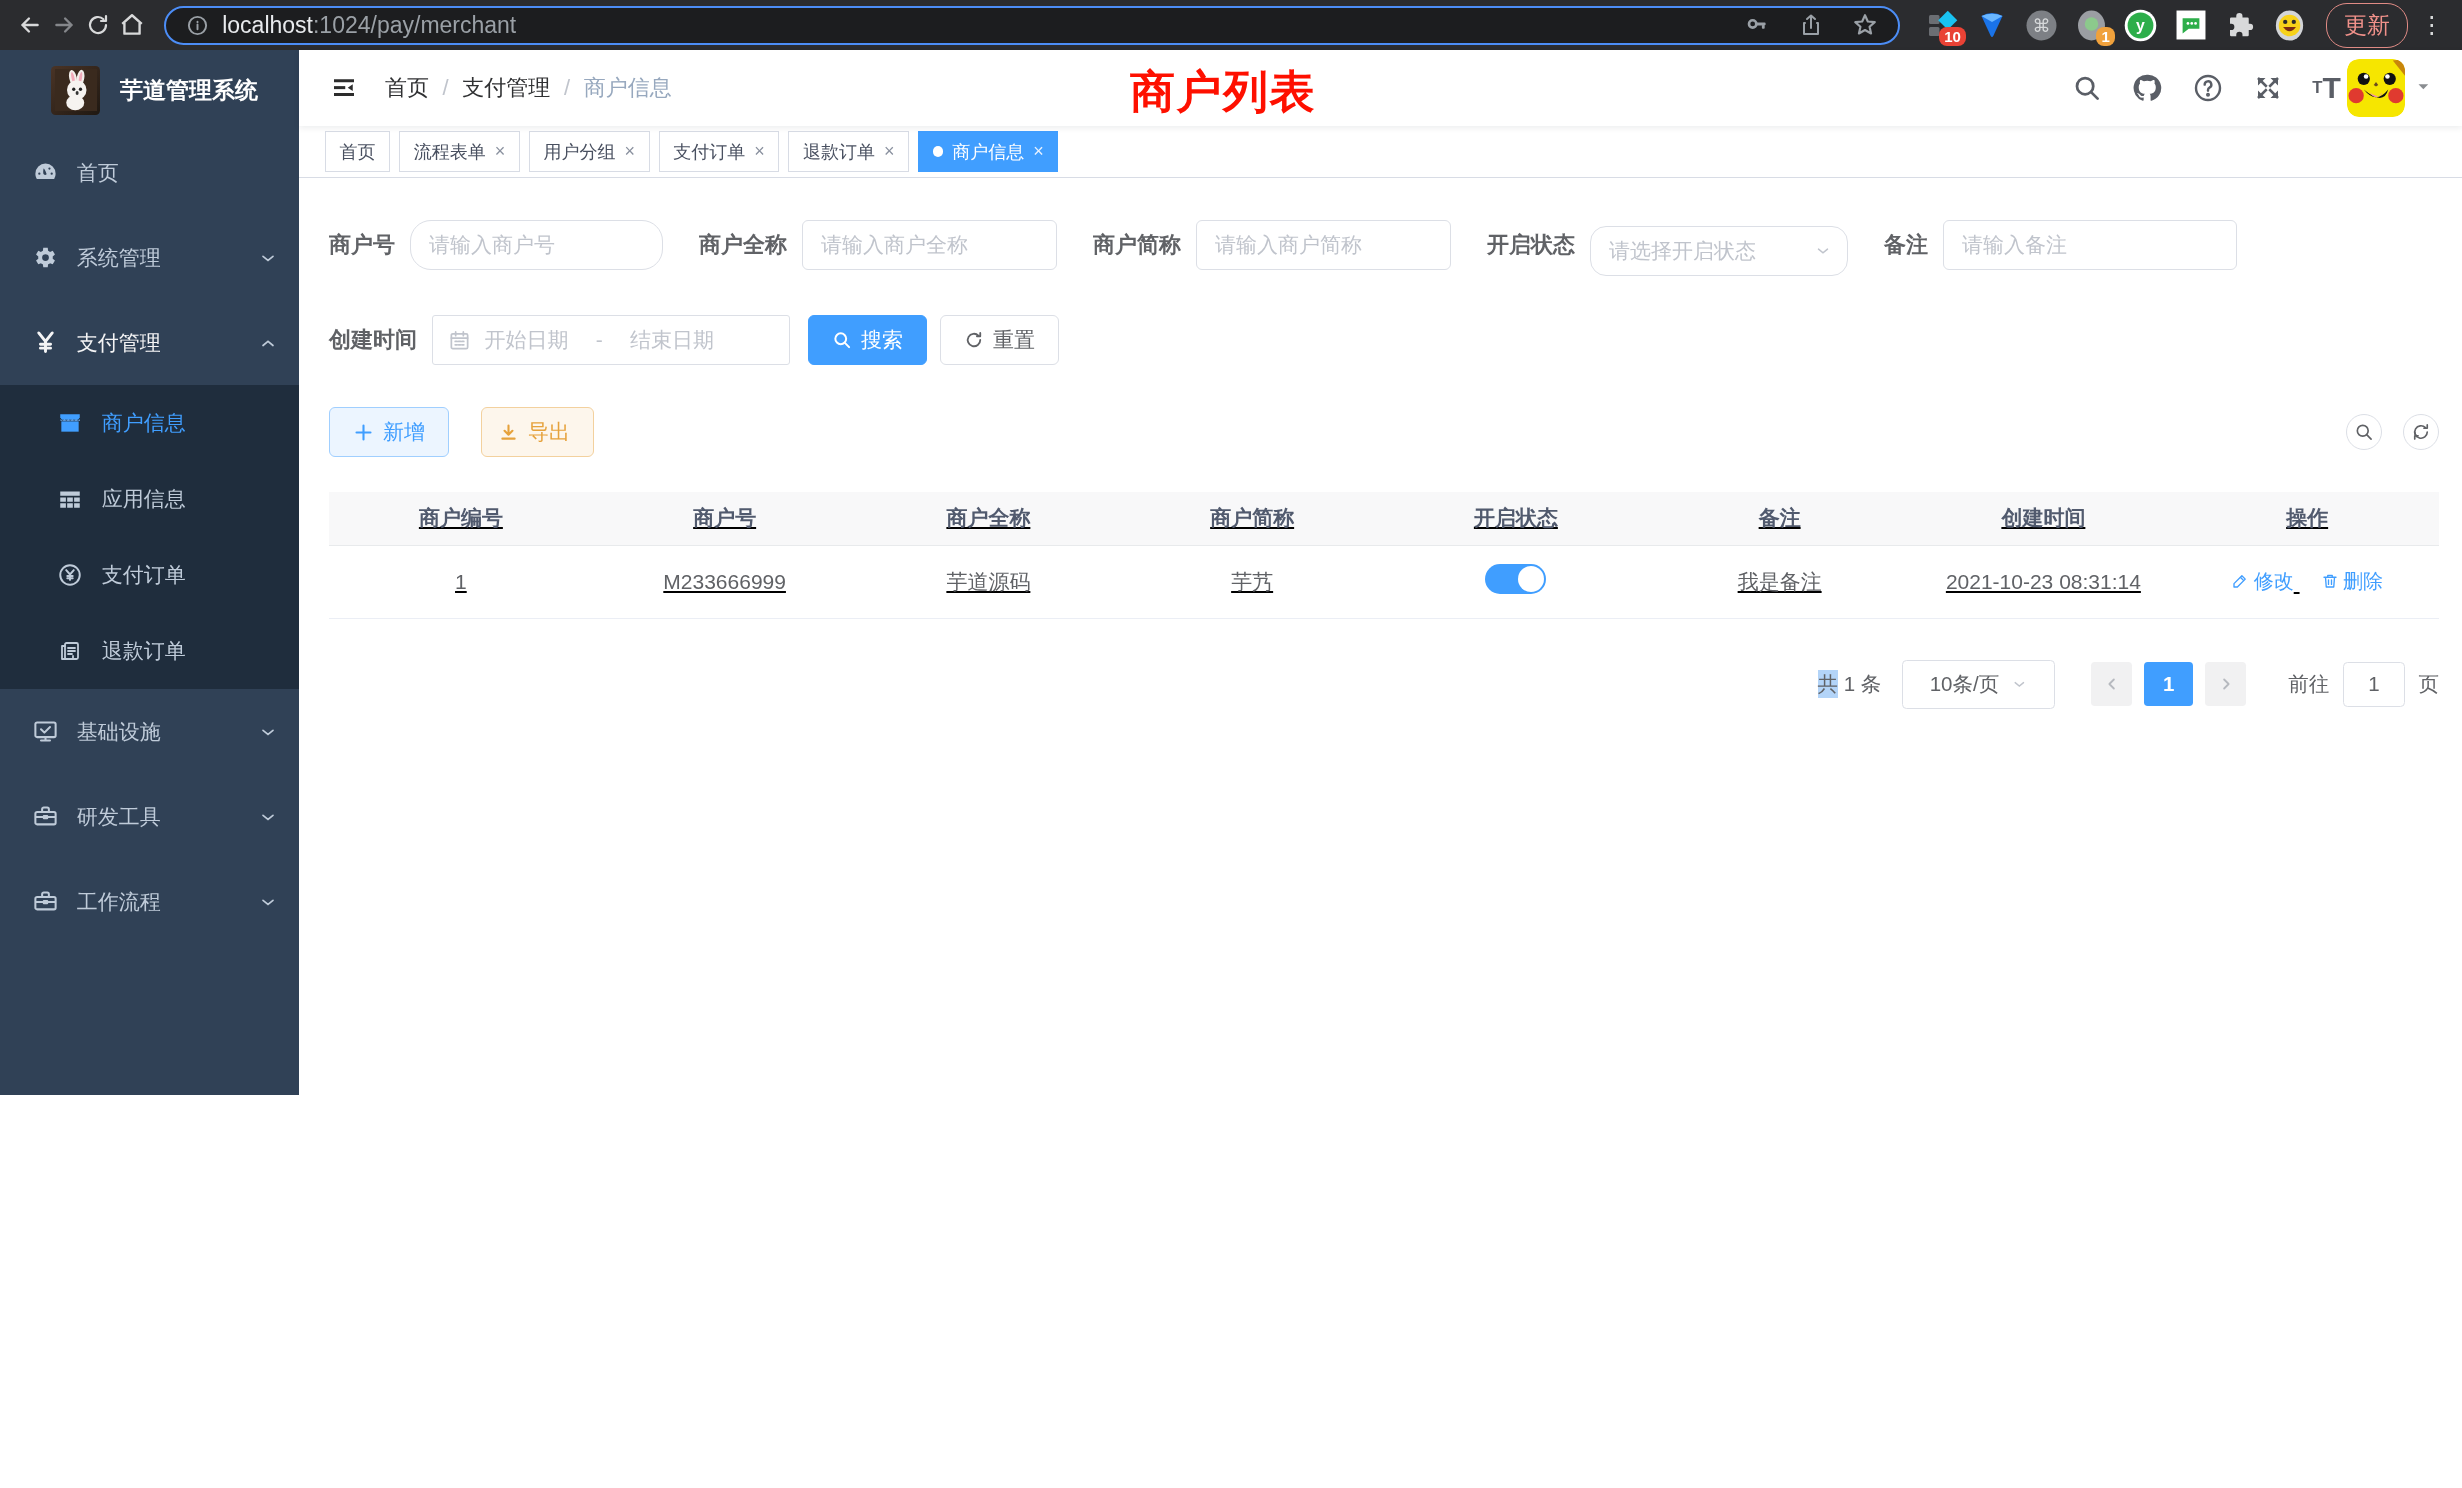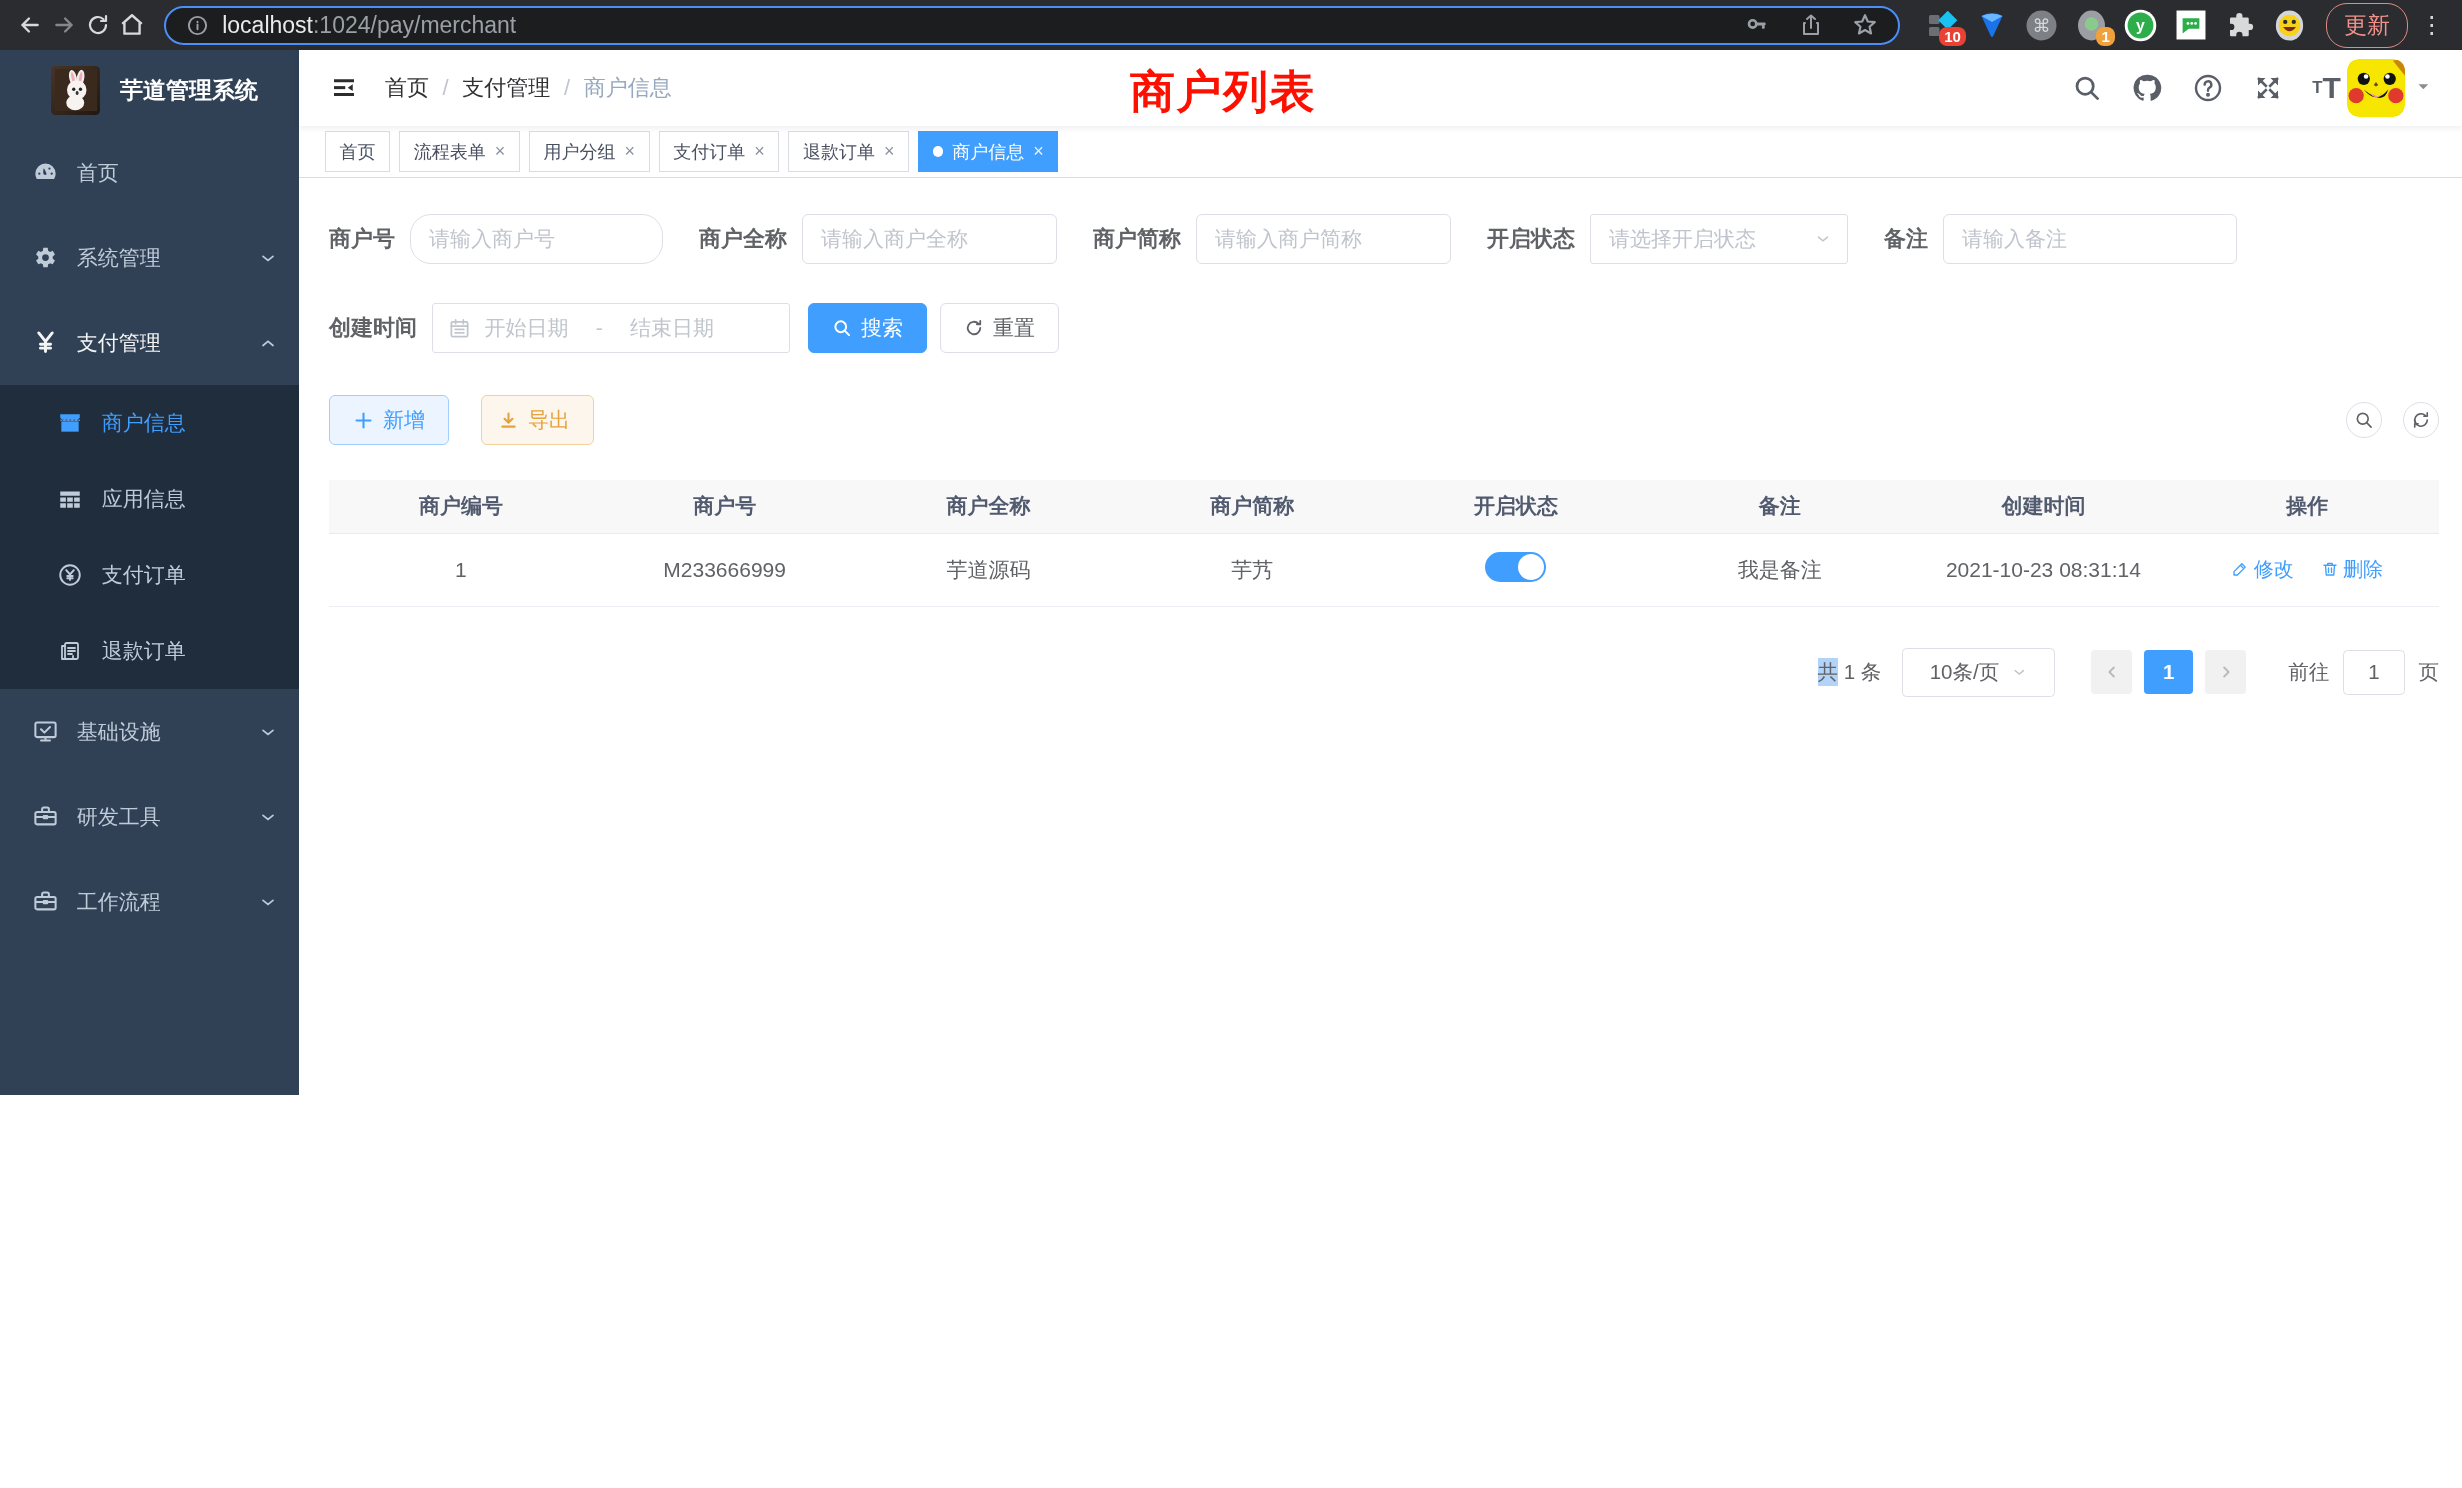--- a/index.html
+++ b/index.html
@@ -72,42 +72,42 @@
   .tab .dot { width:10.6px; height:10.6px; border-radius:50%; background:#fff; }
 
   
   .content { padding:36px 23px 0 30px; }
   .frow { display:flex; align-items:center; margin-bottom:39px; }
   .fgroup { display:flex; align-items:center; margin-right:36px; }
   .flabel { font-size:22px; color:#606266; font-weight:bold; margin-right:15px; white-space:nowrap; }
   .finput { height:50px; border:1.5px solid #dcdfe6; border-radius:6px; font-size:21px; color:#606266;
             padding:0 18px; background:#fff; outline:none; font-family:inherit; }
   .finput::placeholder { color:#c0c4cc; }
-  .fselect { height:50px; border:1.5px solid #dcdfe6; border-radius:3px; display:flex; align-items:center;
-             padding:0 15px 0 18px; background:#fff; }
+  .fselect { height:50px; border:1.5px solid #dcdfe6; border-radius:16px; display:flex; align-items:center;
+             padding:0 15px 0 18px; background:#fff;margin-top:12px; }
   .fselect .ph { color:#c0c4cc; font-size:21px; flex:1; }
   .daterange { width:358px; height:50px; border:1.5px solid #dcdfe6; border-radius:3px; display:flex;
                align-items:center; padding:0 15px; gap:13.6px; background:#fff; }
   .daterange .ph { color:#c0c4cc; font-size:21px; }
   .daterange .dsep { color:#c0c4cc; font-size:21px; padding:0 13.6px; }
   .btn { height:50px; border-radius:6px; font-size:21px; display:inline-flex; align-items:center;
          justify-content:center; gap:9px; padding:0 23px; cursor:pointer; border:1.5px solid transparent; }
   .btn-primary { background:#409eff; color:#fff; border-color:#409eff; }
   .btn-plain { background:#fff; color:#606266; border-color:#dcdfe6; }
 
   
   .toolbar { display:flex; align-items:center; margin-bottom:35px; }
   .btn-soft-blue { background:#ecf5ff; border-color:#a0cfff; color:#409eff; }
   .btn-soft-orange { background:#fdf6ec; border-color:#f3d19e; color:#e6a23c; margin-left:32px;padding-left:16px; }
   .tool-sp { flex:1; }
   .circle-btn { width:36px; height:36px; border-radius:50%; border:1.5px solid #dcdfe6; background:#fff;
                 display:flex; align-items:center; justify-content:center; margin-left:21px; cursor:pointer; }
 
   
-  table.grid { width:100%; border-collapse:collapse; table-layout:fixed; }
+  table.grid { width:100%; border-collapse:collapse; table-layout:fixed;text-decoration:underline; }
   table.grid th { height:53px; background:#f8f8f9; color:#515a6e; font-size:21px; font-weight:bold;
                   border-bottom:1.5px solid #e8eaec; }
   table.grid td { height:73px; text-align:center; font-size:21px; color:#606266;
                   border-bottom:1.5px solid #ebeef5; }
   .switch { display:inline-block; width:61px; height:30px; border-radius:15px; background:#409eff; position:relative; cursor:pointer; }
   .switch .knob { position:absolute; right:2.3px; top:2.3px; width:26px; height:26px; border-radius:50%; background:#fff; }
   .op-link { color:#409eff; font-size:20px; display:inline-flex; align-items:center; gap:4.5px; cursor:pointer; }
   .op-link + .op-link { margin-left:21px; }
 
   

